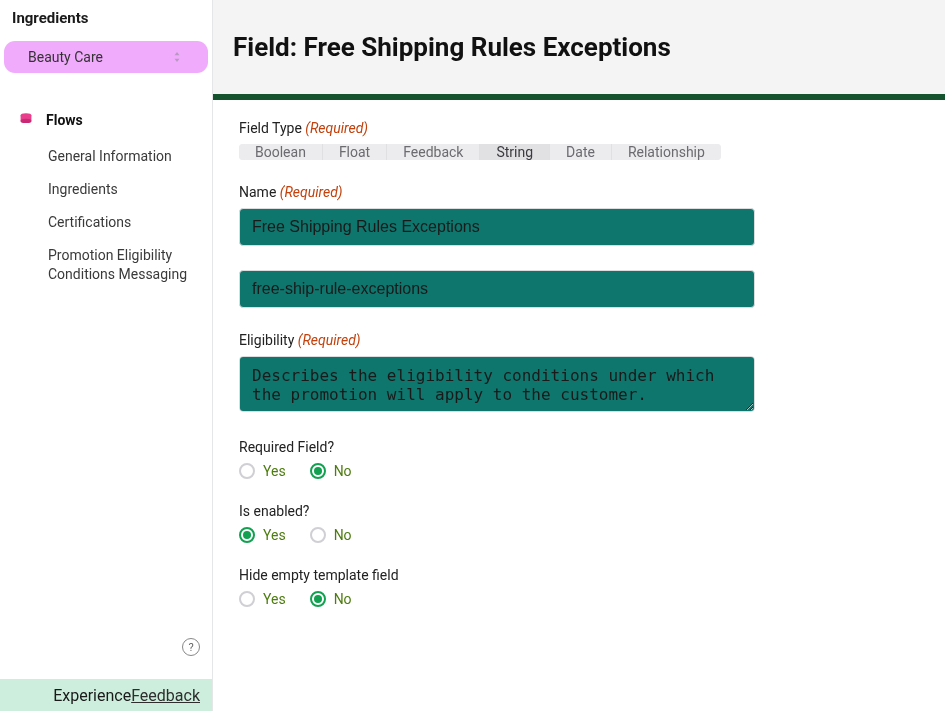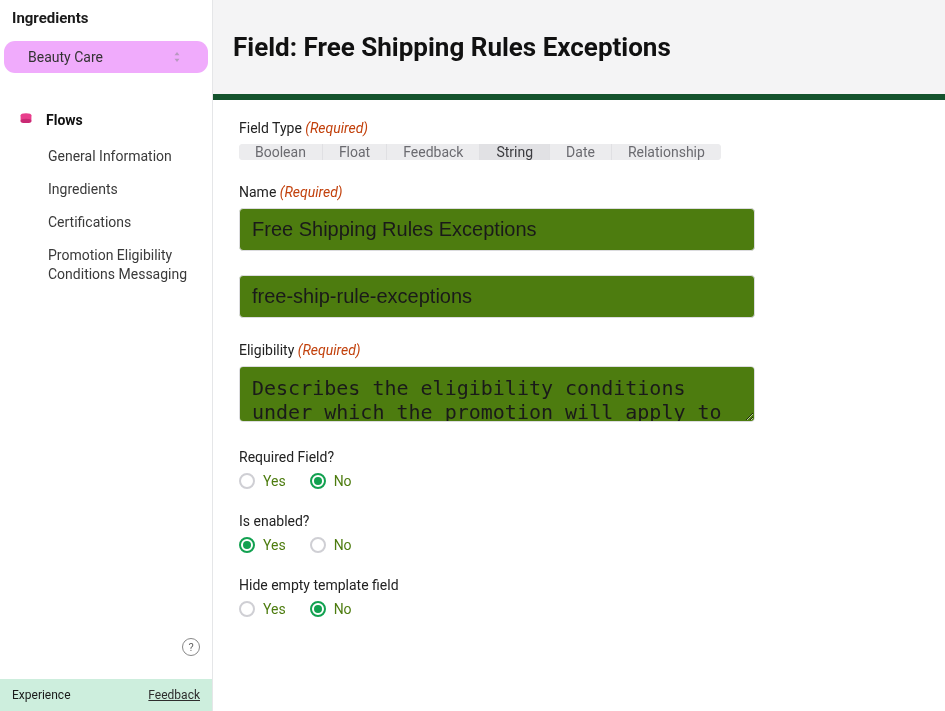--- a/index.html
+++ b/index.html
@@ -102,23 +102,23 @@
   }
 
   .bottom-bar {
     position: absolute;
     left: 0; bottom: 0;
     width: 212px;
     height: 32px;
     background: #cdeedd;
     display: flex;
     align-items: center;
-    justify-content: space-between;
+    justify-content: flex-end;
     padding: 0 12px;
-    font-size: 12px;
+    font-size: 16px;
     color: #1a1a1a;
   }
   .bottom-bar .right-link {
     color: #2e2e2e;
     text-decoration: underline;
     cursor: pointer;
   }
 
   .main {
     position: absolute;
@@ -174,23 +174,23 @@
   .seg-btn.active {
     background: #e1e1e4;
     color: #3b3b3f;
   }
 
   .text-input {
     width: 516px;
     border: 1px solid #dcdcdf;
     border-radius: 4px;
     padding: 9px 12px;
-    font-size: 20px;
+    font-size: 16px;
     color: #1a1a1a;
-    background: #4d7c0f;
+    background: #0f766e;
   }
 
   textarea.text-input {
     height: 56px;
     resize: vertical;
   }
 
   .radio-row {
     display: flex;
     gap: 24px;

